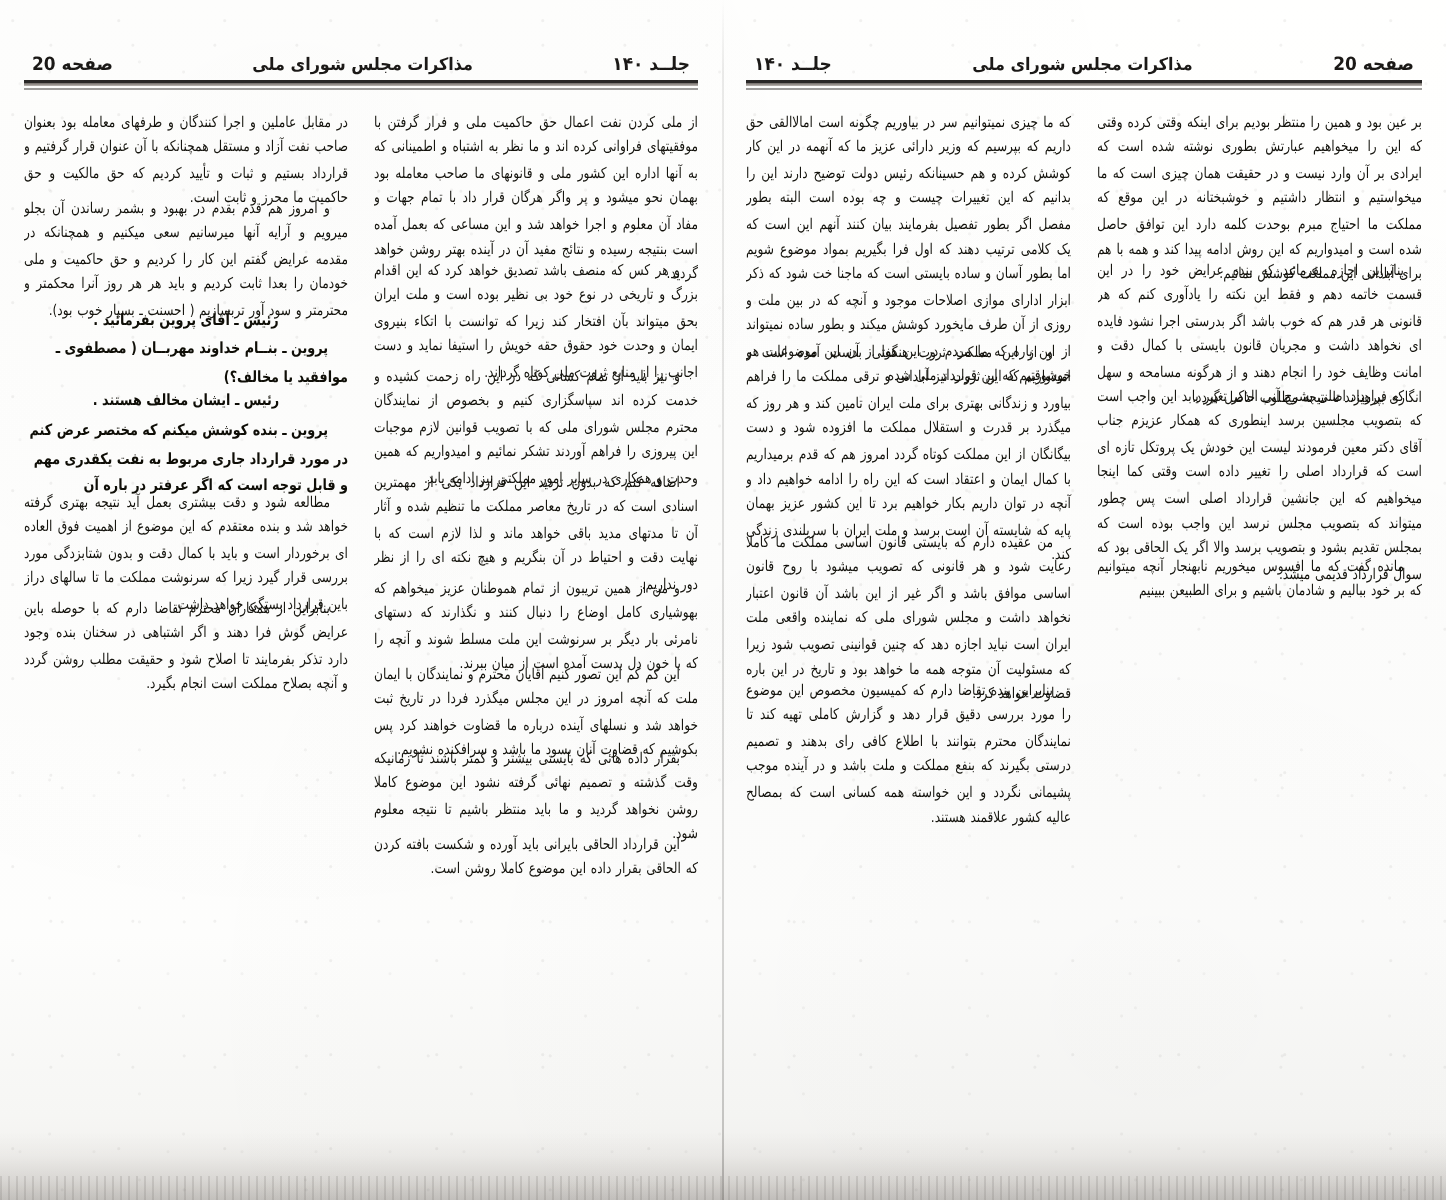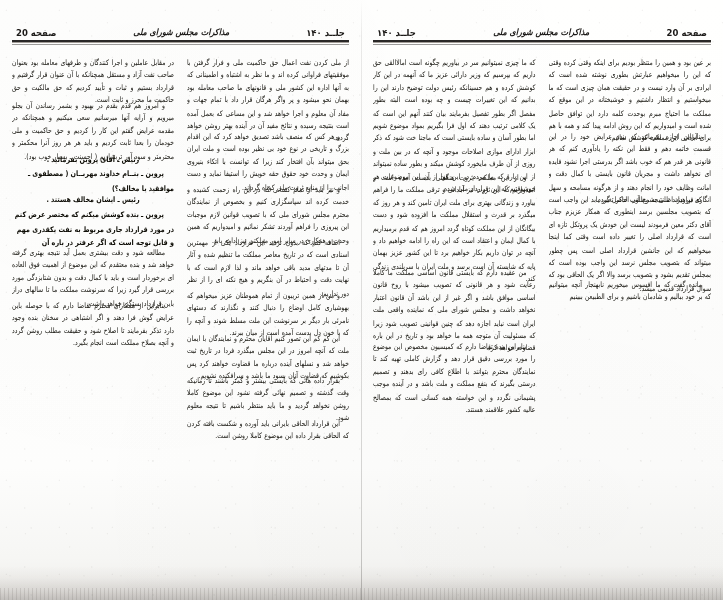--- a/index.html
+++ b/index.html
@@ -88,21 +88,21 @@
     padding: 0 4px;
   }
   .hdr-side, .hdr-center {
     font-weight: bold;
     color: #1d1b19;
     line-height: 1;
     white-space: nowrap;
     transform: scaleY(1.08);
   }
   .hdr-side { font-size: 8.5px; letter-spacing: .2px; }
-  .hdr-center { font-size: 8px; letter-spacing: .3px; font-style: italic; }
+  .hdr-center { font-size: 8px; letter-spacing: .3px; }
 
   .hdr-rule {
     margin-top: 3px;
     height: 3px;
     background: linear-gradient(180deg,#191716 0%,#191716 55%, #6d6763 56%, #b5afaa 100%);
     opacity: .92;
   }
   .hdr-rule-thin {
     height: 1px;
     margin-top: 1px;

